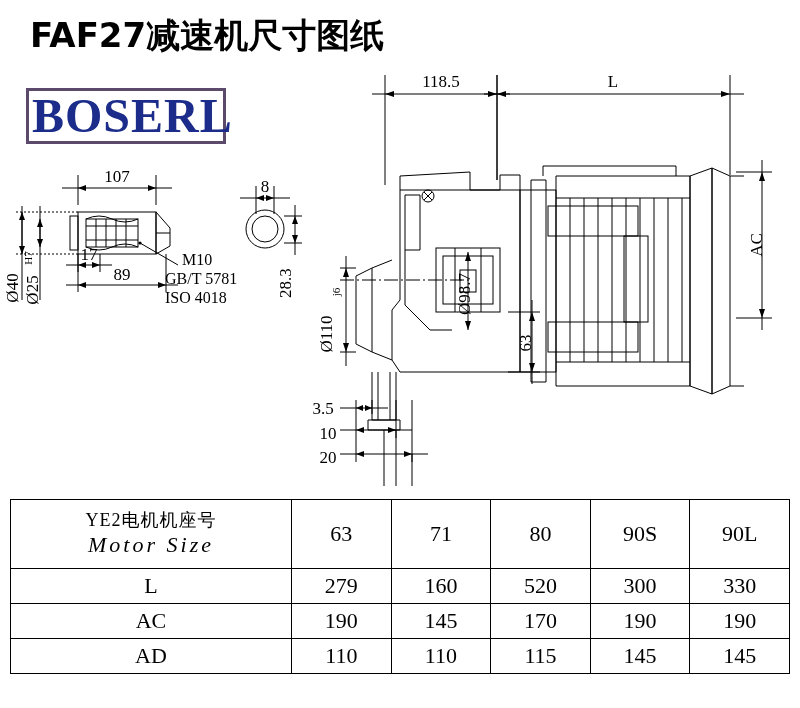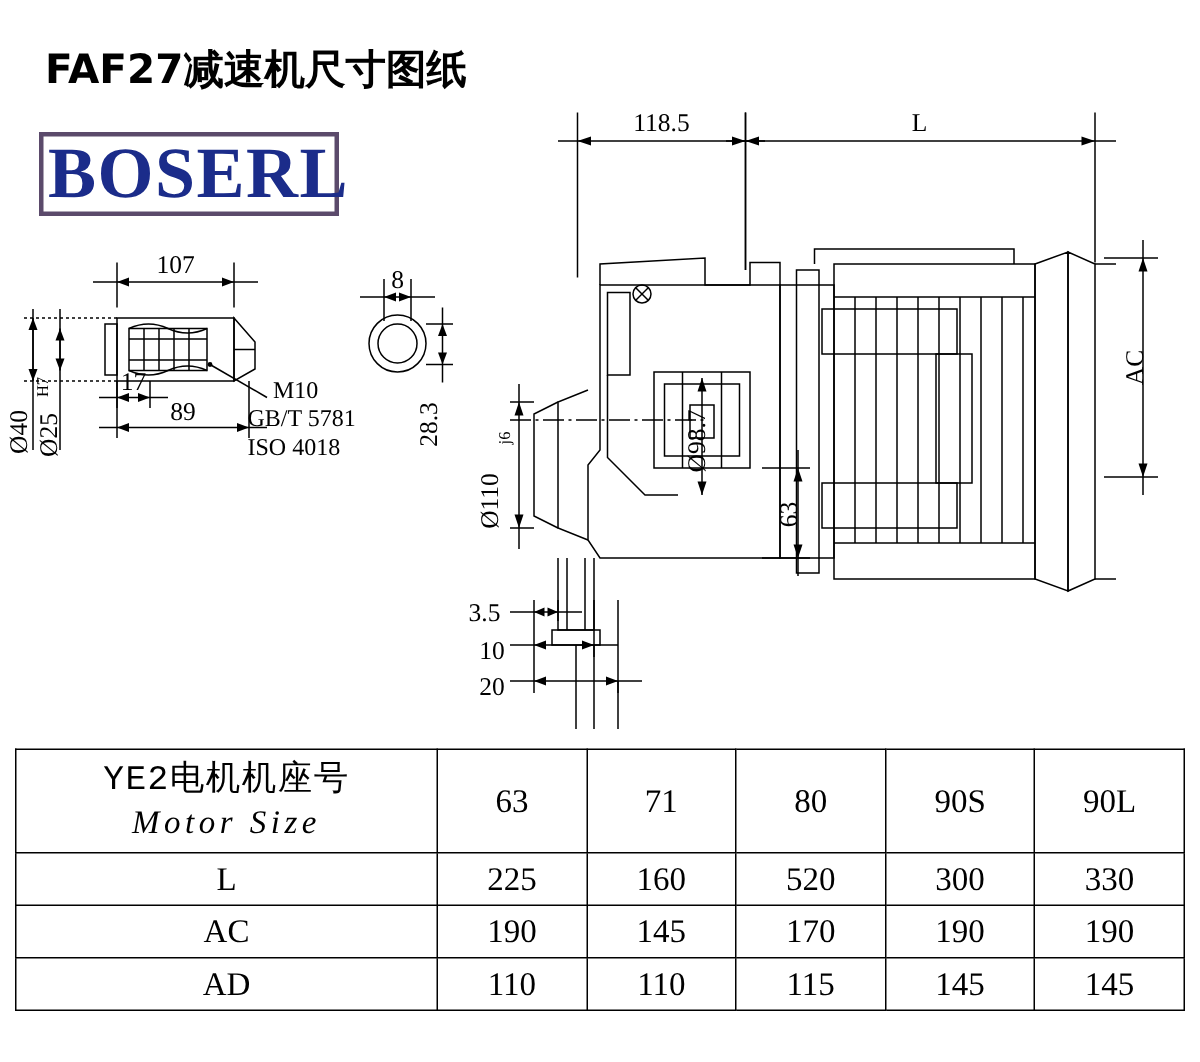--- a/index.html
+++ b/index.html
@@ -17,22 +17,22 @@
   }
   .page {
     position: relative;
     width: 800px;
     height: 708px;
   }
   
   .title {
     position: absolute;
     left: 30px;
-    top: 28px;
-    font-size: 27px;
+    top: 13px;
+    font-size: 34px;
     font-weight: bold;
     font-family: "DejaVu Sans", sans-serif;
     letter-spacing: 0px;
     white-space: nowrap;
   }
   
   .logo-box {
     position: absolute;
     left: 26px;
     top: 88px;
@@ -84,22 +84,22 @@
     height: 68px;
   }
   .spec-table td.label {
     width: 280px;
   }
   .head-label {
     line-height: 1.18;
     font-size: 21px;
   }
   .head-label .cn {
-    font-family: Liberation Mono, monospace;
-    font-size: 23px;
+    font-family: Liberation Serif, serif;
+    font-size: 18px;
     letter-spacing: 1px;
   }
   .head-label .en {
     font-family: "Liberation Serif", serif;
     font-size: 22px;
     letter-spacing: 3px;
     font-style: italic;
   }
   text {
     font-family: "Liberation Serif", serif;
@@ -330,21 +330,21 @@
           </div>
         </td>
         <td>63</td>
         <td>71</td>
         <td>80</td>
         <td>90S</td>
         <td>90L</td>
       </tr>
       <tr>
         <td class="label">L</td>
-        <td>225</td>
+        <td>279</td>
         <td>160</td>
         <td>520</td>
         <td>300</td>
         <td>330</td>
       </tr>
       <tr>
         <td class="label">AC</td>
         <td>190</td>
         <td>145</td>
         <td>170</td>

